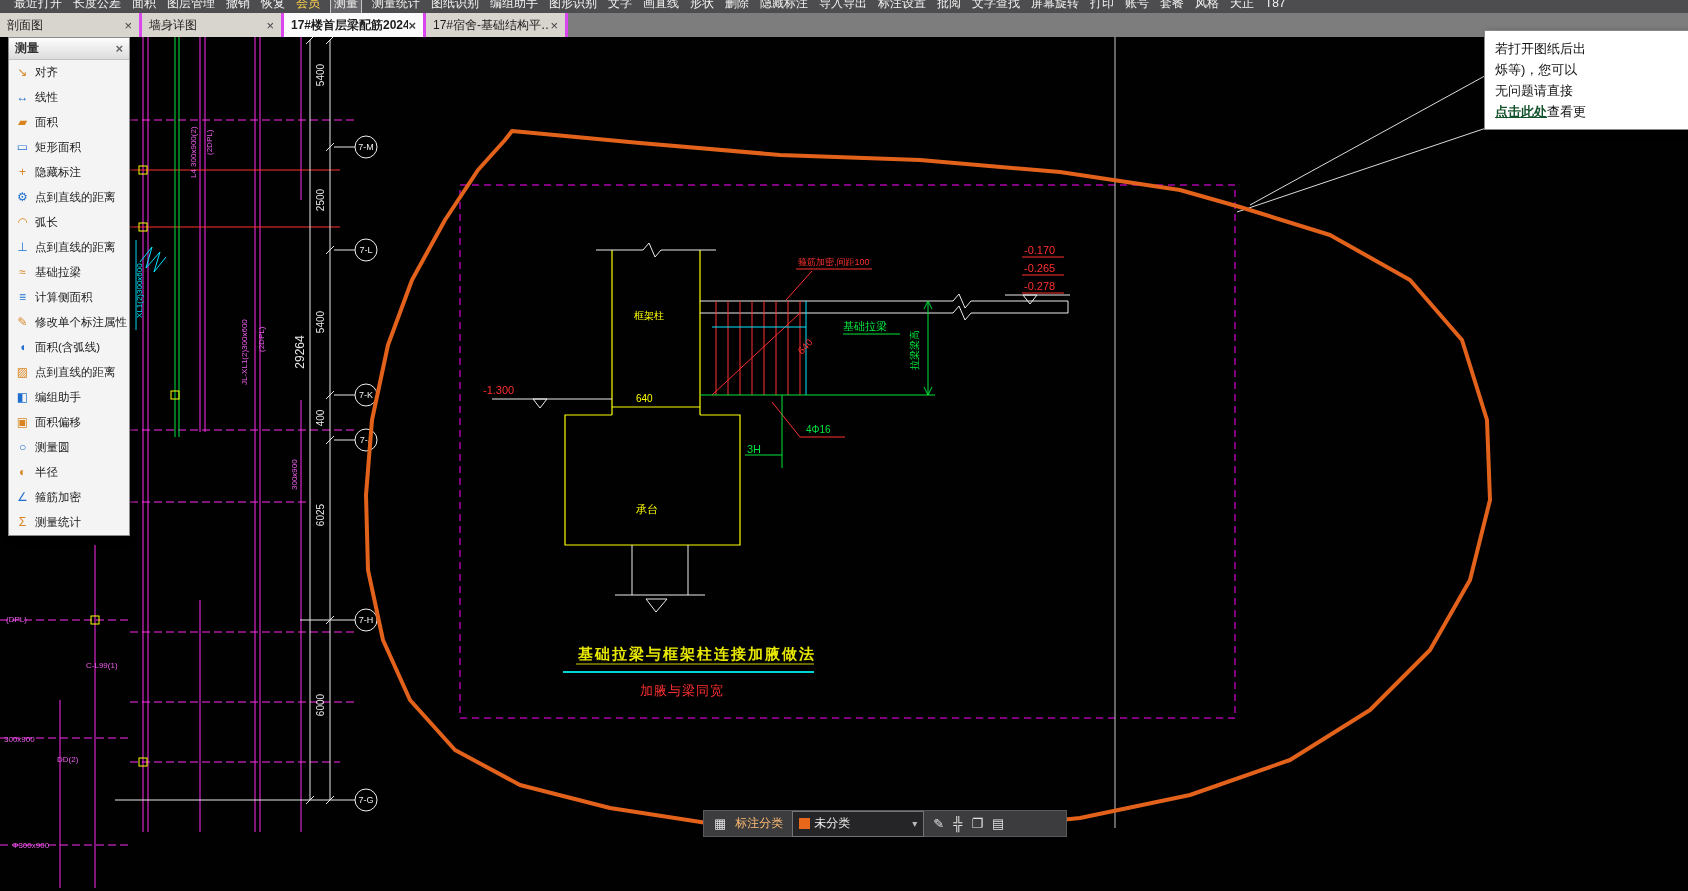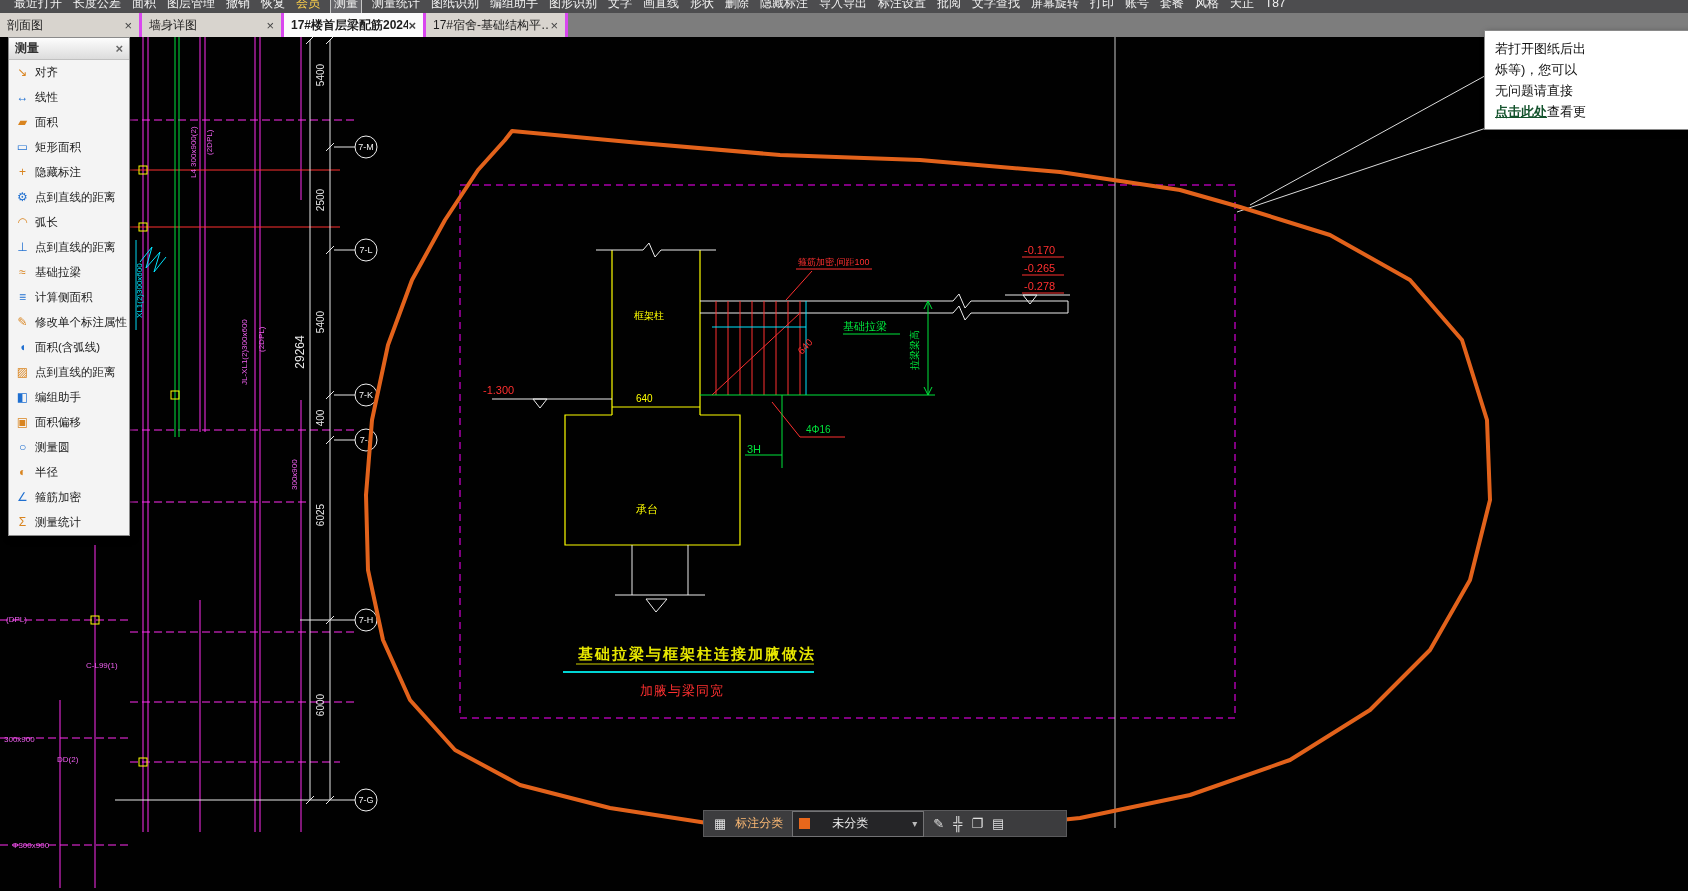--- a/index.html
+++ b/index.html
@@ -34,21 +34,21 @@
   .tool-row:nth-child(even) .tool-icon{color:#d9841f}
 
   
   .notify{position:absolute;top:30px;left:1484px;width:230px;background:#fff;border:1px solid #8a8a8a;box-shadow:2px 2px 6px rgba(0,0,0,.4);padding:7px 10px;font-size:13px;line-height:21px;color:#111;z-index:7;white-space:nowrap;overflow:hidden}
   .notify .link{color:#14532d;text-decoration:underline;font-weight:bold;cursor:pointer}
 
   
   .btoolbar{position:absolute;top:810px;left:703px;width:364px;height:27px;background:#3c3c3e;border:1px solid #5a5a5c;display:flex;align-items:center;gap:9px;padding:0 10px;z-index:7}
   .bt-icon{color:#e0e0e0;font-size:13px;line-height:1;cursor:pointer}
   .bt-label{color:#fdba74;font-size:12px;white-space:nowrap}
-  .bt-dropdown{display:flex;align-items:center;gap:22px;width:132px;height:26px;background:#252527;border:1px solid #737375;padding:8px 6px;color:#eee;font-size:12px;cursor:pointer}
+  .bt-dropdown{display:flex;align-items:center;gap:4px;width:132px;height:26px;background:#252527;border:1px solid #737375;padding:8px 6px;color:#eee;font-size:12px;cursor:pointer}
   .swatch{width:11px;height:11px;background:#e8671b;display:inline-block}
   .caret{margin-left:auto;color:#bbb;font-size:10px}
 </style>
 </head>
 <body>
 
 <div class="canvas"></div>
 
 <svg class="cad" width="1688" height="891" viewBox="0 0 1688 891">
 

